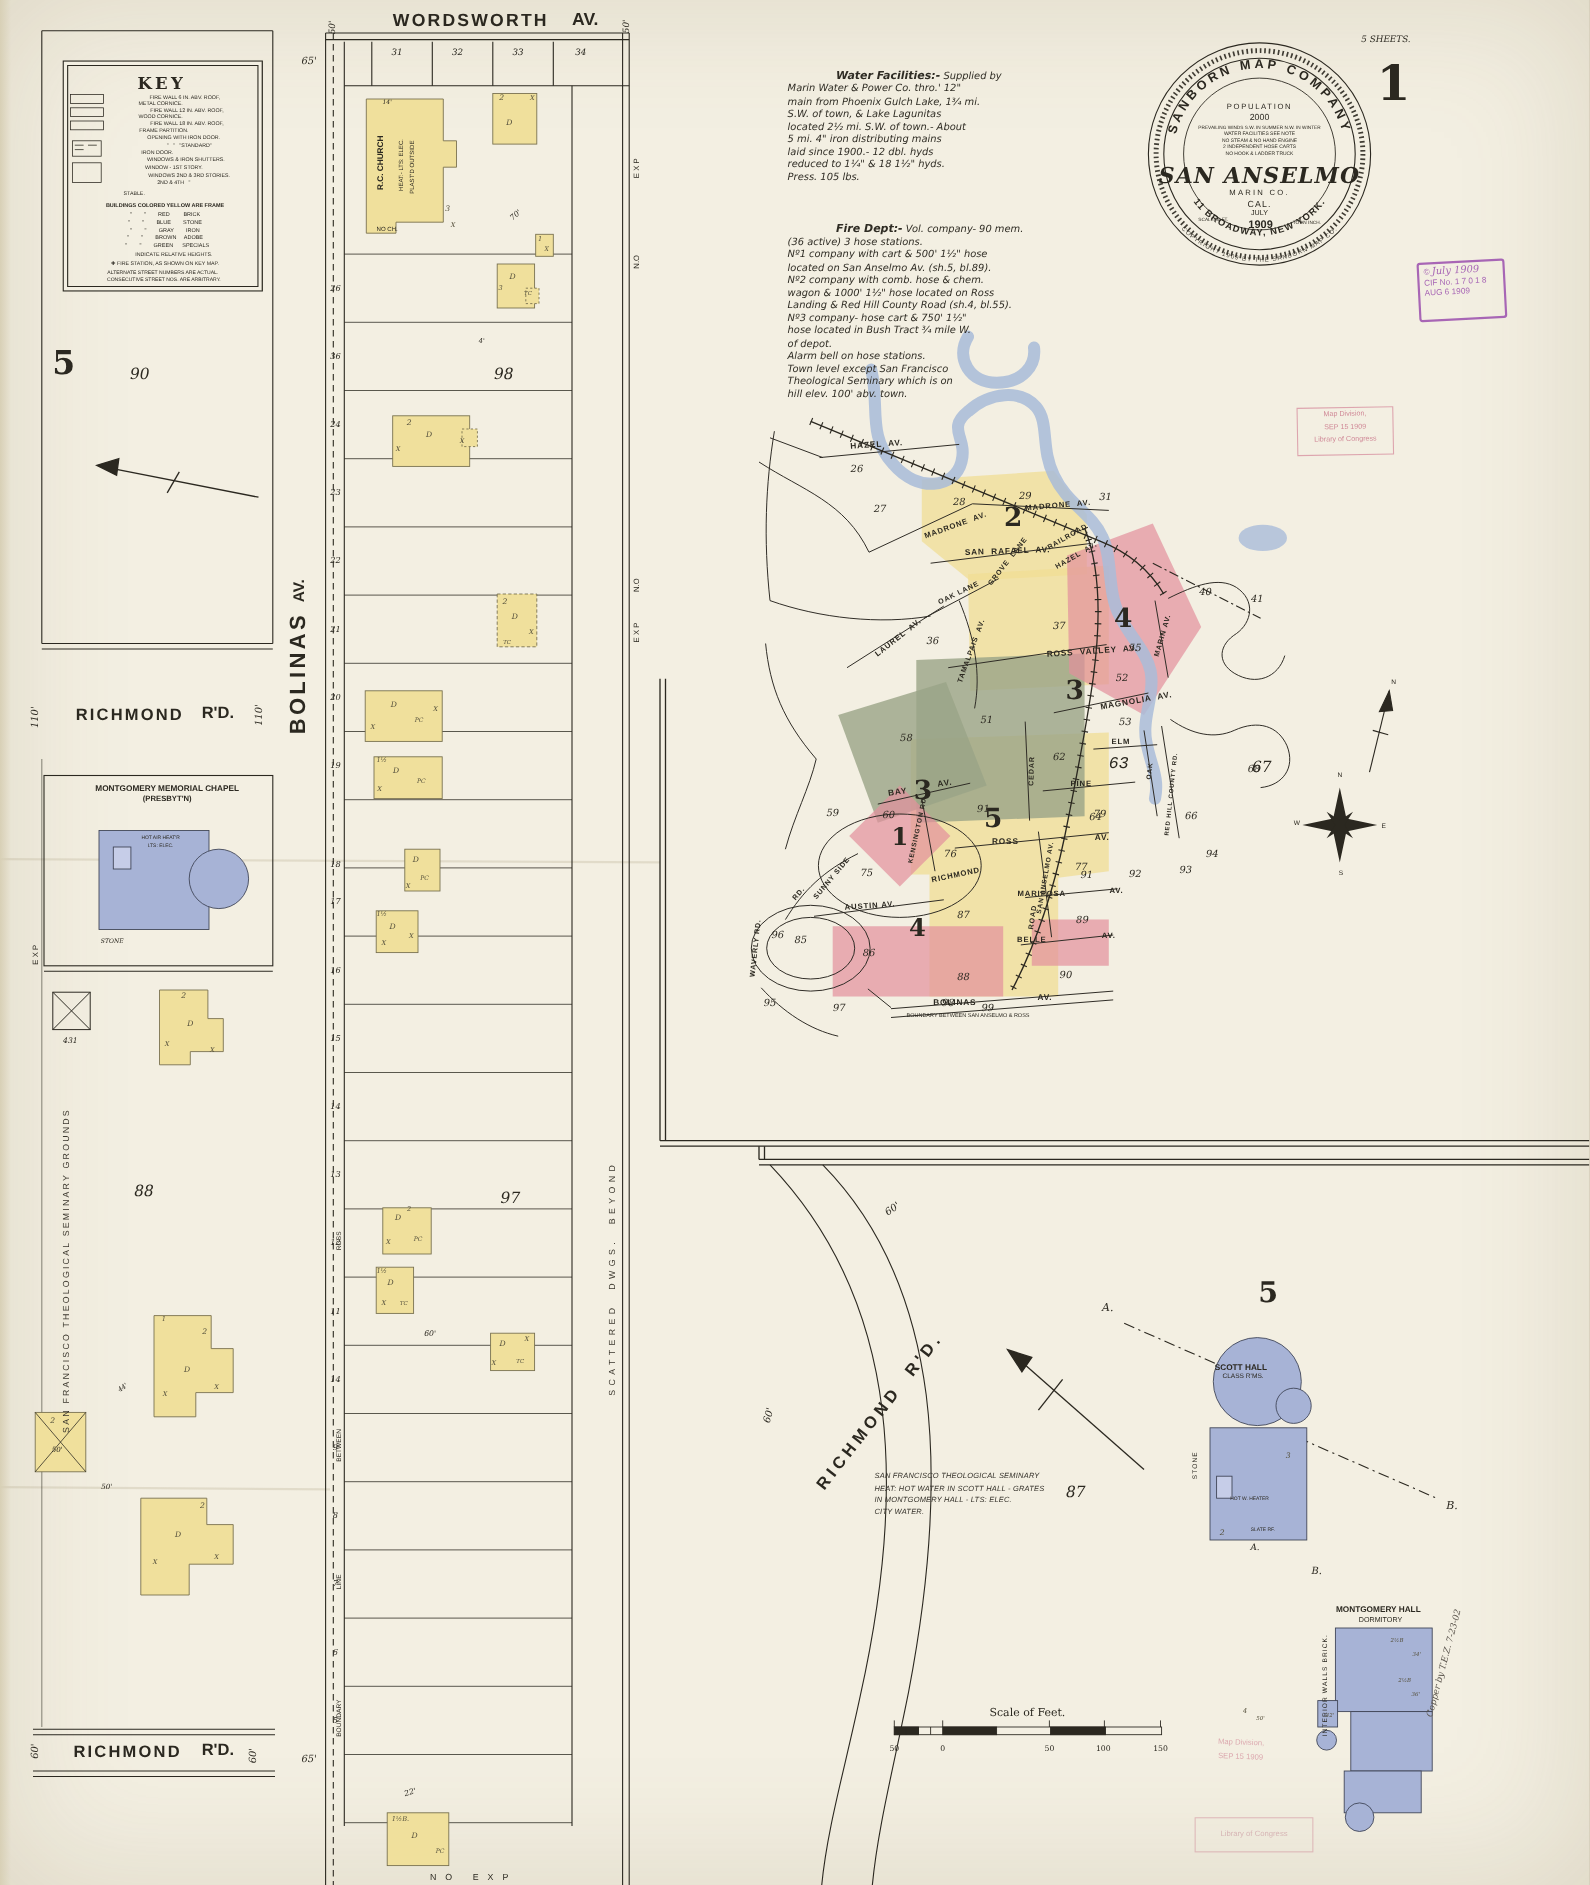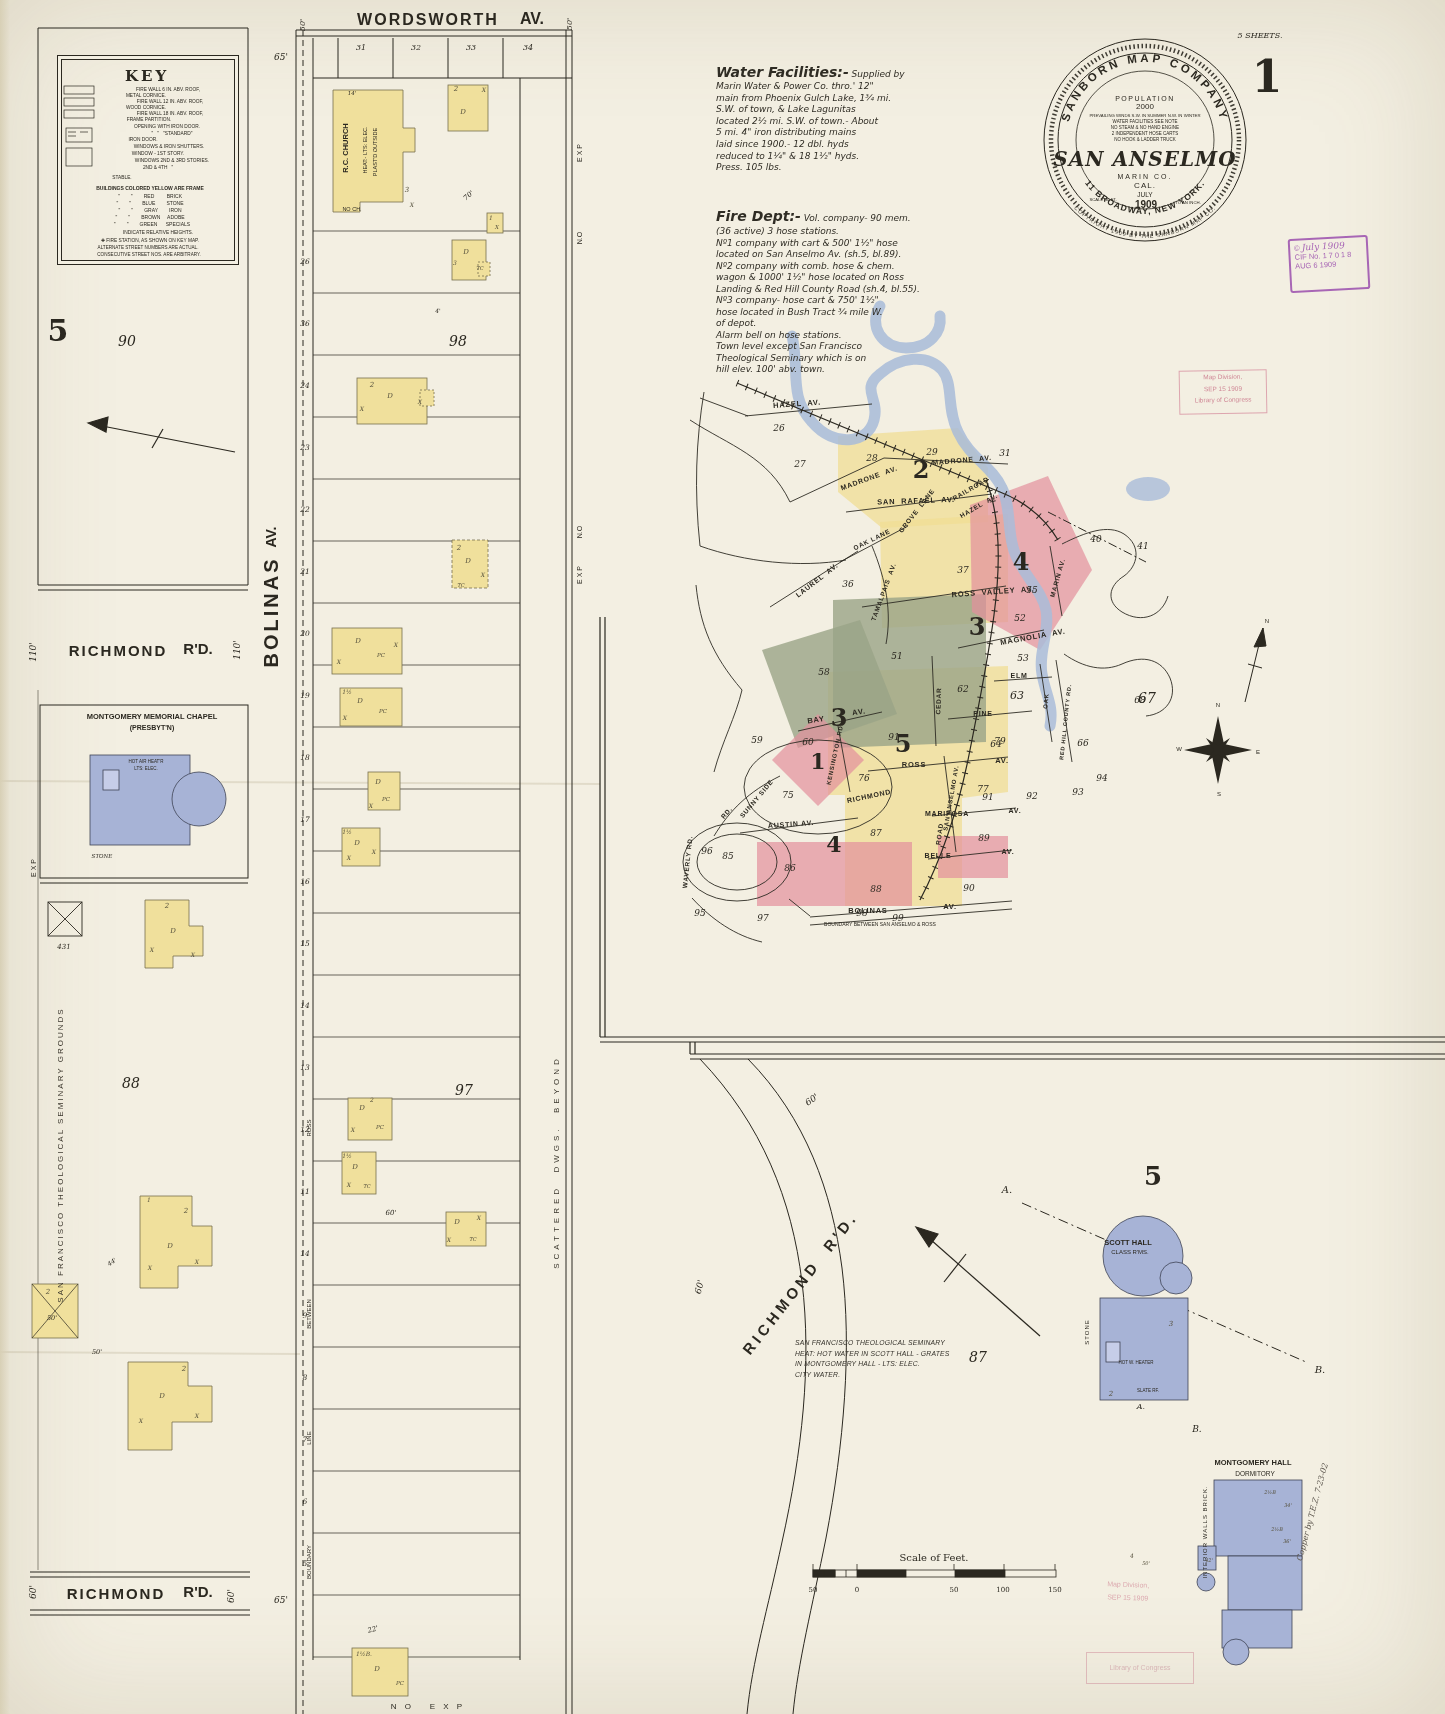--- a/index.html
+++ b/index.html
@@ -25,21 +25,21 @@
   .key{white-space:pre;}
   .keyt{font-family:"DejaVu Serif",serif;font-weight:700;letter-spacing:3px;}
   .keyb{font-weight:700;white-space:pre;}
   .script{font-family:"DejaVu Serif",serif;font-style:italic;font-weight:700;letter-spacing:1px;}
   .mid{}  .midb{font-weight:700;}
   .hand{font-family:"DejaVu Serif",serif;font-style:italic;color:#5a544c;}
   .scl{font-family:"DejaVu Serif",serif;}
   .sp{color:#3a362c;}
   .noteblock{position:absolute;font-family:"DejaVu Sans",sans-serif;font-style:italic;
              font-size:9px;line-height:1.28;white-space:pre-line;color:#2f2c24;}
-  .noteblock b{font-size:14px;}
+  .noteblock b{font-size:10px;margin-left:44px;}
   #stamp-purple{position:absolute;left:1289px;top:237px;width:80px;height:54px;
      border:2px solid #9b4fae;border-radius:3px;transform:rotate(-3deg);color:#9b4fae;
      font-size:7.5px;opacity:.85;padding:2px 4px;box-sizing:border-box;}
   #stamp-purple .hw{font-family:"DejaVu Serif",serif;font-style:italic;font-size:9px;}
   #stamp-purple .num{letter-spacing:2px;}
   #stamp-lib{position:absolute;left:1179px;top:370px;width:86px;height:42px;
      border:1px solid #d countryside;border:1px solid #d893a2;color:#c76f84;font-size:6.5px;
      text-align:center;line-height:1.8;opacity:.8;transform:rotate(-1deg);}
   #stamp-lib2{position:absolute;left:1088px;top:1578px;width:80px;color:#c96f85;
      font-size:7px;text-align:center;line-height:1.9;opacity:.55;transform:rotate(2deg);}
@@ -422,21 +422,21 @@
       <span class="lbl lot" style="left: 471px; top: 48px; font-size: 8px; transform: translate(-50%, -50%) rotate(0deg);">33</span>
       <span class="lbl lot" style="left: 528px; top: 48px; font-size: 8px; transform: translate(-50%, -50%) rotate(0deg);">34</span>
       <span class="lbl lot" style="left: 305px; top: 262px; font-size: 7.5px; transform: translate(-50%, -50%) rotate(0deg);">26</span>
       <span class="lbl lot" style="left: 305px; top: 324px; font-size: 7.5px; transform: translate(-50%, -50%) rotate(0deg);">36</span>
       <span class="lbl lot" style="left: 305px; top: 386px; font-size: 7.5px; transform: translate(-50%, -50%) rotate(0deg);">24</span>
       <span class="lbl lot" style="left: 305px; top: 448px; font-size: 7.5px; transform: translate(-50%, -50%) rotate(0deg);">23</span>
       <span class="lbl lot" style="left: 305px; top: 510px; font-size: 7.5px; transform: translate(-50%, -50%) rotate(0deg);">22</span>
       <span class="lbl lot" style="left: 305px; top: 572px; font-size: 7.5px; transform: translate(-50%, -50%) rotate(0deg);">21</span>
       <span class="lbl lot" style="left: 305px; top: 634px; font-size: 7.5px; transform: translate(-50%, -50%) rotate(0deg);">20</span>
       <span class="lbl lot" style="left: 305px; top: 696px; font-size: 7.5px; transform: translate(-50%, -50%) rotate(0deg);">19</span>
-      <span class="lbl lot" style="left: 305px; top: 758px; font-size: 7.5px; transform: translate(-50%, -50%) rotate(0deg); text-align: right;">18</span>
+      <span class="lbl lot" style="left: 305px; top: 786px; font-size: 7.5px; transform: translate(-50%, -50%) rotate(0deg); text-align: right;">18</span>
       <span class="lbl lot" style="left: 305px; top: 820px; font-size: 7.5px; transform: translate(-50%, -50%) rotate(0deg);">17</span>
       <span class="lbl lot" style="left: 305px; top: 882px; font-size: 7.5px; transform: translate(-50%, -50%) rotate(0deg);">16</span>
       <span class="lbl lot" style="left: 305px; top: 944px; font-size: 7.5px; transform: translate(-50%, -50%) rotate(0deg);">15</span>
       <span class="lbl lot" style="left: 305px; top: 1006px; font-size: 7.5px; transform: translate(-50%, -50%) rotate(0deg);">14</span>
       <span class="lbl lot" style="left: 305px; top: 1068px; font-size: 7.5px; transform: translate(-50%, -50%) rotate(0deg);">13</span>
       <span class="lbl lot" style="left: 305px; top: 1130px; font-size: 7.5px; transform: translate(-50%, -50%) rotate(0deg);">12</span>
       <span class="lbl lot" style="left: 305px; top: 1192px; font-size: 7.5px; transform: translate(-50%, -50%) rotate(0deg);">11</span>
       <span class="lbl lot" style="left: 305px; top: 1254px; font-size: 7.5px; transform: translate(-50%, -50%) rotate(0deg);">14</span>
       <span class="lbl lot" style="left: 305px; top: 1316px; font-size: 7.5px; transform: translate(-50%, -50%) rotate(0deg);">9</span>
       <span class="lbl lot" style="left: 305px; top: 1378px; font-size: 7.5px; transform: translate(-50%, -50%) rotate(0deg);">8</span>
@@ -567,21 +567,21 @@
       <span class="lbl blk" style="left: 1143px; top: 546px; font-size: 9px; transform: translate(-50%, -50%) rotate(0deg);">41</span>
       <span class="lbl blk" style="left: 897px; top: 656px; font-size: 9px; transform: translate(-50%, -50%) rotate(0deg);">51</span>
       <span class="lbl blk" style="left: 1020px; top: 618px; font-size: 9px; transform: translate(-50%, -50%) rotate(0deg);">52</span>
       <span class="lbl blk" style="left: 1023px; top: 658px; font-size: 9px; transform: translate(-50%, -50%) rotate(0deg);">53</span>
       <span class="lbl blk" style="left: 1032px; top: 590px; font-size: 9px; transform: translate(-50%, -50%) rotate(0deg);">55</span>
       <span class="lbl blk" style="left: 824px; top: 672px; font-size: 9px; transform: translate(-50%, -50%) rotate(0deg);">58</span>
       <span class="lbl blk" style="left: 757px; top: 740px; font-size: 9px; transform: translate(-50%, -50%) rotate(0deg);">59</span>
       <span class="lbl blk" style="left: 808px; top: 742px; font-size: 9px; transform: translate(-50%, -50%) rotate(0deg);">60</span>
       <span class="lbl blk" style="left: 894px; top: 737px; font-size: 9px; transform: translate(-50%, -50%) rotate(0deg);">91</span>
       <span class="lbl blk" style="left: 963px; top: 689px; font-size: 9px; transform: translate(-50%, -50%) rotate(0deg);">62</span>
-      <span class="lbl blk" style="left: 1017px; top: 695px; font-size: 11px; transform: translate(-50%, -50%) rotate(0deg);">63</span>
+      <span class="lbl blk" style="left: 1017px; top: 695px; font-size: 15px; transform: translate(-50%, -50%) rotate(0deg); font-family: Liberation Mono, monospace;">63</span>
       <span class="lbl blk" style="left: 996px; top: 744px; font-size: 9px; transform: translate(-50%, -50%) rotate(0deg);">64</span>
       <span class="lbl blk" style="left: 1083px; top: 743px; font-size: 9px; transform: translate(-50%, -50%) rotate(0deg);">66</span>
       <span class="lbl blk" style="left: 1110px; top: 698px; font-size: 14px; transform: translate(-50%, -50%) rotate(0deg); margin-left: 37px;">67</span>
       <span class="lbl blk" style="left: 1140px; top: 700px; font-size: 9px; transform: translate(-50%, -50%) rotate(0deg);">68</span>
       <span class="lbl blk" style="left: 788px; top: 795px; font-size: 9px; transform: translate(-50%, -50%) rotate(0deg);">75</span>
       <span class="lbl blk" style="left: 864px; top: 778px; font-size: 9px; transform: translate(-50%, -50%) rotate(0deg);">76</span>
       <span class="lbl blk" style="left: 983px; top: 789px; font-size: 9px; transform: translate(-50%, -50%) rotate(0deg);">77</span>
       <span class="lbl blk" style="left: 1000px; top: 741px; font-size: 9px; transform: translate(-50%, -50%) rotate(0deg);">79</span>
       <span class="lbl blk" style="left: 728px; top: 856px; font-size: 9px; transform: translate(-50%, -50%) rotate(0deg);">85</span>
       <span class="lbl blk" style="left: 790px; top: 868px; font-size: 9px; transform: translate(-50%, -50%) rotate(0deg);">86</span>

